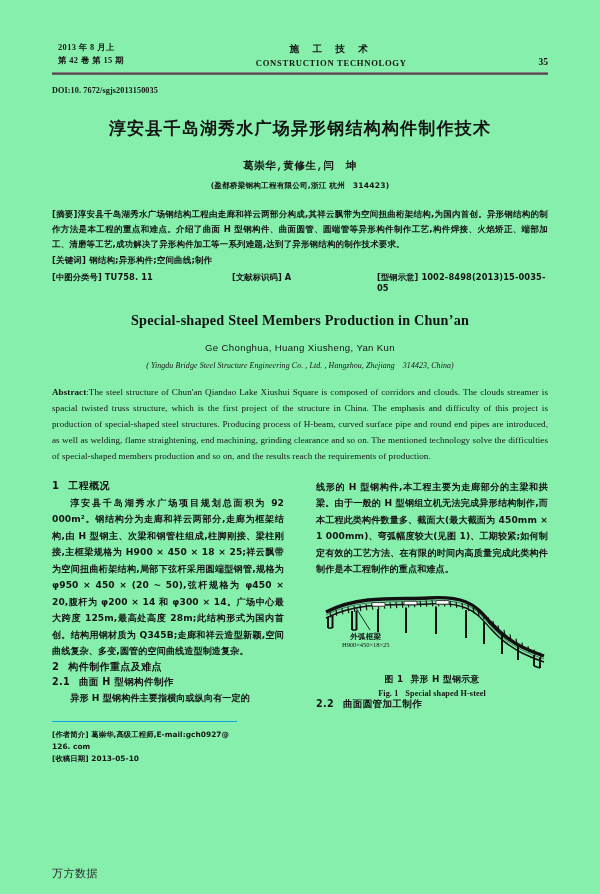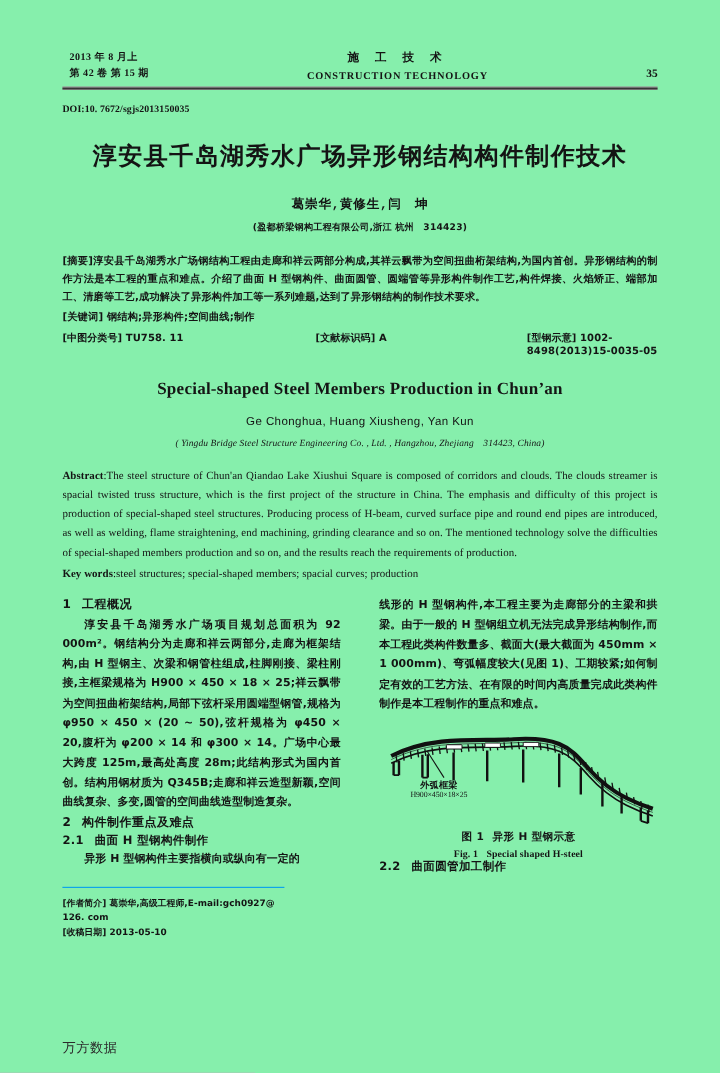--- a/index.html
+++ b/index.html
@@ -70,21 +70,21 @@
     font-weight: bold;
     margin-top: 11px;
     letter-spacing: .1px;
   }
 
   
   .cn-title {
     text-align: center;
     font-family: "DejaVu Sans", sans-serif;
     font-weight: bold;
-    font-size: 20px;
+    font-size: 17px;
     letter-spacing: 1.2px;
     margin-top: 22px;
   }
   .cn-authors {
     text-align: center;
     font-family: Liberation Mono, monospace;
     font-weight: bold;
     font-size: 10.5px;
     margin-top: 19px;
     letter-spacing: .6px;
@@ -116,21 +116,20 @@
     margin-top: 4px;
     letter-spacing: .15px;
   }
   .cn-class {
     font-family: "DejaVu Sans", sans-serif;
     font-weight: bold;
     font-size: 8.3px;
     margin-top: 5px;
     display: flex;
     letter-spacing: .1px;
-    gap: 31px;
   }
   .cn-class .c1 { width: 180px; }
   .cn-class .c2 { width: 145px; }
   .cn-class .c3 { flex: 1; }
 
   
   .en-title {
     text-align: center;
     font-family: "Liberation Serif", serif;
     font-weight: bold;
@@ -308,21 +307,20 @@
       </div>
     </div>
 
     <div class="en-title">
       <div>Special-shaped Steel Members Production in Chun’an</div>
     </div>
     <div class="en-authors">Ge Chonghua, Huang Xiusheng, Yan Kun</div>
     <div class="en-affil">( Yingdu Bridge Steel Structure Engineering Co. , Ltd. , Hangzhou, Zhejiang　314423, China)</div>
 
     <div class="en-abs"><b>Abstract</b><span>:The steel structure of Chun'an Qiandao Lake Xiushui Square is composed of corridors and clouds. The clouds streamer is spacial twisted truss structure, which is the first project of the structure in China. The emphasis and difficulty of this project is production of special-shaped steel structures. Producing process of H-beam, curved surface pipe and round end pipes are introduced, as well as welding, flame straightening, end machining, grinding clearance and so on. The mentioned technology solve the difficulties of special-shaped members production and so on, and the results reach the requirements of production.</span></div>
-    <div class="en-kw"><b>Key words</b><span>:steel structures; special-shaped members; spacial curves; production</span></div>
 
     <div class="cols">
 
       <div class="col left">
         <div class="h1"><span class="num">1</span><span>工程概况</span></div>
         <div class="bodytext indent">淳安县千岛湖秀水广场项目规划总面积为 92 000m²。钢结构分为走廊和祥云两部分,走廊为框架结构,由 H 型钢主、次梁和钢管柱组成,柱脚刚接、梁柱刚接,主框梁规格为 H900 × 450 × 18 × 25;祥云飘带为空间扭曲桁架结构,局部下弦杆采用圆端型钢管,规格为 φ950 × 450 × (20 ~ 50),弦杆规格为 φ450 × 20,腹杆为 φ200 × 14 和 φ300 × 14。广场中心最大跨度 125m,最高处高度 28m;此结构形式为国内首创。结构用钢材质为 Q345B;走廊和祥云造型新颖,空间曲线复杂、多变,圆管的空间曲线造型制造复杂。</div>
 
         <div class="h1"><span class="num">2</span><span>构件制作重点及难点</span></div>
         <div class="h2"><span class="num">2.1</span><span>曲面 H 型钢构件制作</span></div>
         <div class="bodytext indent">异形 H 型钢构件主要指横向或纵向有一定的</div>

